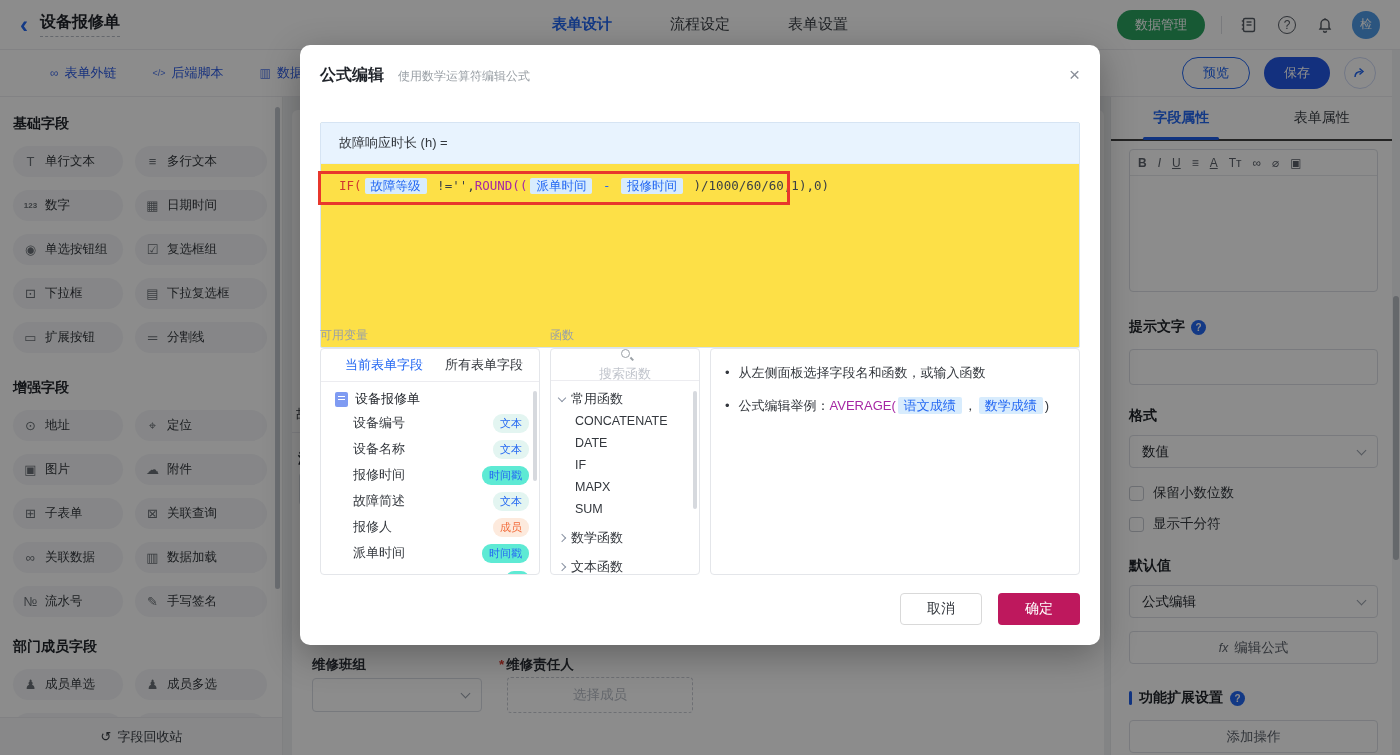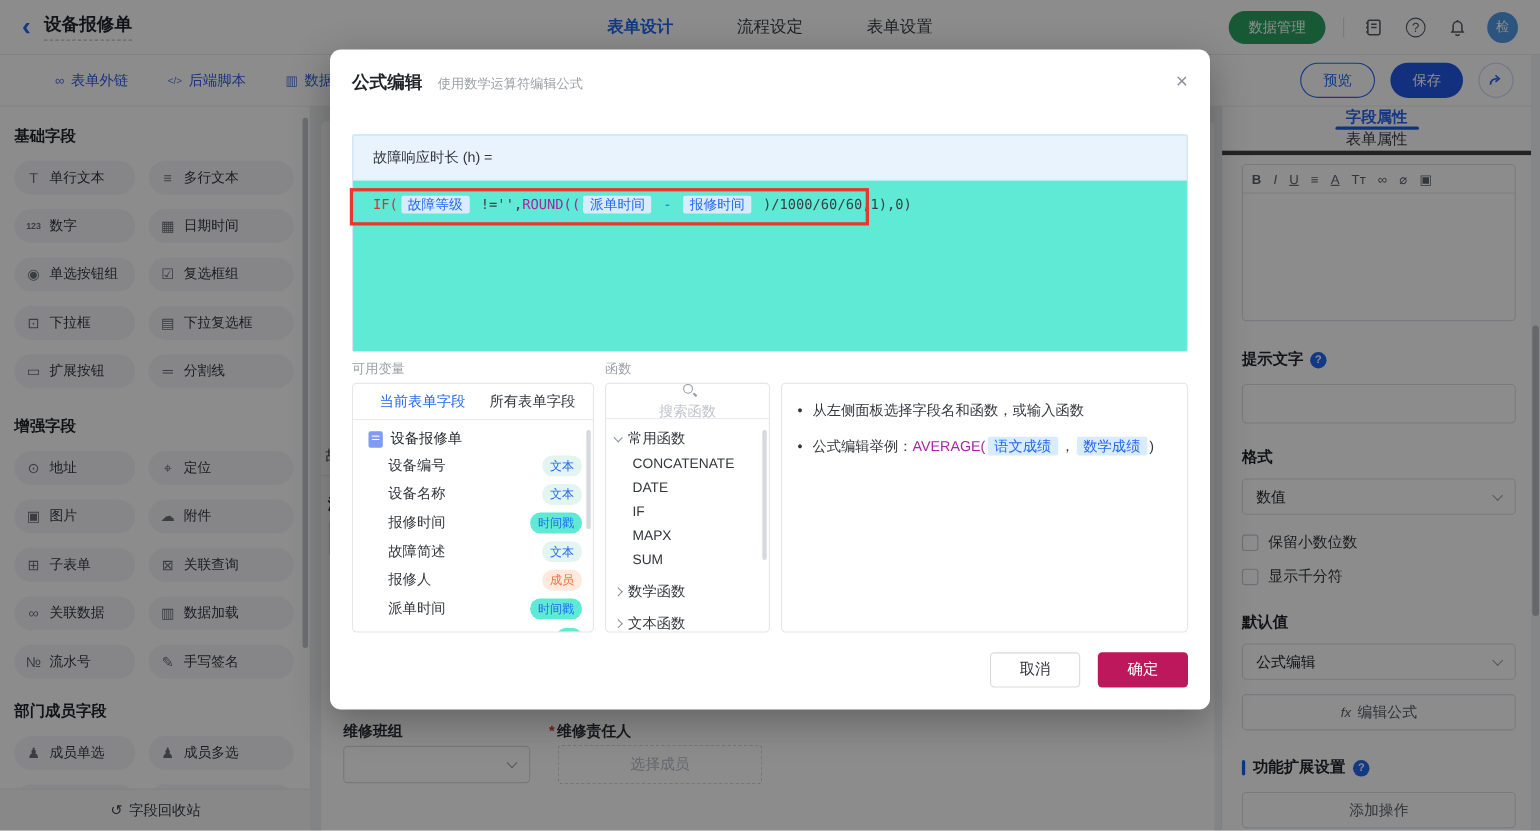--- a/index.html
+++ b/index.html
@@ -49,21 +49,21 @@
   .frag-input { position:absolute; left:7px; top:362px; width:60px; height:34px; border:1px solid #d9dce3; border-radius:4px; background:#fff; }
   .fld-label { font-size:13.5px; font-weight:bold; color:#2a2f36; }
   .req-star { color:#e0392e; margin-right:2px; }
   .b-field1 { position:absolute; left:20px; top:546px; }
   .b-select { position:absolute; left:20px; top:568px; width:170px; height:34px; background:#fff; border:1px solid #d9dce3; border-radius:4px; display:flex; align-items:center; justify-content:flex-end; padding-right:12px; cursor:pointer; }
   .b-field2 { position:absolute; left:207px; top:546px; }
   .b-dashed { position:absolute; left:215px; top:567px; width:186px; height:36px; border:1px dashed #c9ccd4; border-radius:4px; display:flex; align-items:center; justify-content:center; color:#b8bdc6; font-size:13.5px; cursor:pointer; }
 
   
   .rightpanel { position:absolute; left:1110px; top:97px; width:282px; bottom:0; background:#fff; border-left:1px solid #e8e9ec; z-index:1; }
-  .rp-tabs { height:44px; border-bottom:4px solid #404040; display:flex;flex-direction:column; }
+  .rp-tabs { height:44px; border-bottom:2px solid #404040; display:flex; }
   .rp-tab { flex:1; display:flex; align-items:center; justify-content:center; font-size:14px; color:#3a3f45; position:relative; cursor:pointer; }
   .rp-tab.active { color:#2468f2; font-weight:bold; }
   .rp-tab.active::after { content:""; position:absolute; left:50%; transform:translateX(-50%); bottom:-1px; width:76px; height:3px; background:#1e5eea; border-radius:2px; }
   .rp-body { padding:8px 14px 0 18px; }
   .editor-box { border:1px solid #dcdfe5; border-radius:4px; height:143px; }
   .editor-tools { height:26px; border-bottom:1px solid #e6e8ec; display:flex; align-items:center; gap:11px; padding:0 8px; color:#5c626b; font-size:12px; }
   .editor-tools span { cursor:pointer; }
   .et-i { font-style:italic; } .et-u { text-decoration:underline; } .et-a { text-decoration:underline; }
   .rp-label { margin-top:26px; font-size:14px; font-weight:bold; display:flex; align-items:center; gap:6px; }
   .help-dot { width:15px; height:15px; border-radius:50%; background:#2468f2; color:#fff; font-size:10px; display:flex; align-items:center; justify-content:center; font-weight:bold; cursor:pointer; }
@@ -81,21 +81,21 @@
   .pg-thumb { position:absolute; left:1px; top:296px; width:6px; height:264px; background:#b9bdc4; border-radius:3px; }
 
   
   .overlay { position:absolute; inset:0; background:rgba(0,0,0,0.45); z-index:50; }
   .modal { position:absolute; left:300px; top:45px; width:800px; height:600px; background:#fff; border-radius:10px; box-shadow:0 10px 36px rgba(0,0,0,.3); z-index:60; }
   .m-head { display:flex; align-items:baseline; padding:20px 20px 0 20px; }
   .m-title { font-size:16px; font-weight:bold; }
   .m-sub { font-size:12px; color:#9aa0a6; margin-left:14px; }
   .m-close { margin-left:auto; font-size:19px; color:#8a8f99; line-height:1; cursor:pointer; align-self:flex-start; }
 
-  .formula-box { position:absolute; left:20px; top:77px; width:760px; height:198px; border:1px solid #d6e4f3; border-radius:2px; background:#5eead4; }
+  .formula-box { position:absolute; left:20px; top:77px; width:760px; height:226px; border:1px solid #d6e4f3; border-radius:2px; background:#fde047; }
   .formula-target { height:41px; background:#e8f3fe; display:flex; align-items:center; padding:0 18px; font-size:13px; color:#33373d; border-bottom:1px solid #e0edfa; }
   .formula-edit { padding:14px 18px; font-family:"DejaVu Sans Mono","Liberation Mono",monospace; font-size:12.5px; color:#3a3f45; cursor:text; }
   .tok-if { color:#d03a2f; }
   .tok-fn { color:#a626a4; }
   .tok-op { color:#2468f2; }
   .chip { background:#d8ecfd; color:#2468f2; padding:1px 6px; border-radius:2px; margin:0 3px; font-family:"Liberation Sans","DejaVu Sans",sans-serif; }
   .anno-rect { position:absolute; left:18px; top:126px; width:472px; height:34px; border:3px solid #e8372c; pointer-events:none; }
 
   .m-panel-label { position:absolute; font-size:12px; color:#9aa0a6; top:282px; }
   .lbl-vars { left:20px; } .lbl-funcs { left:250px; }

